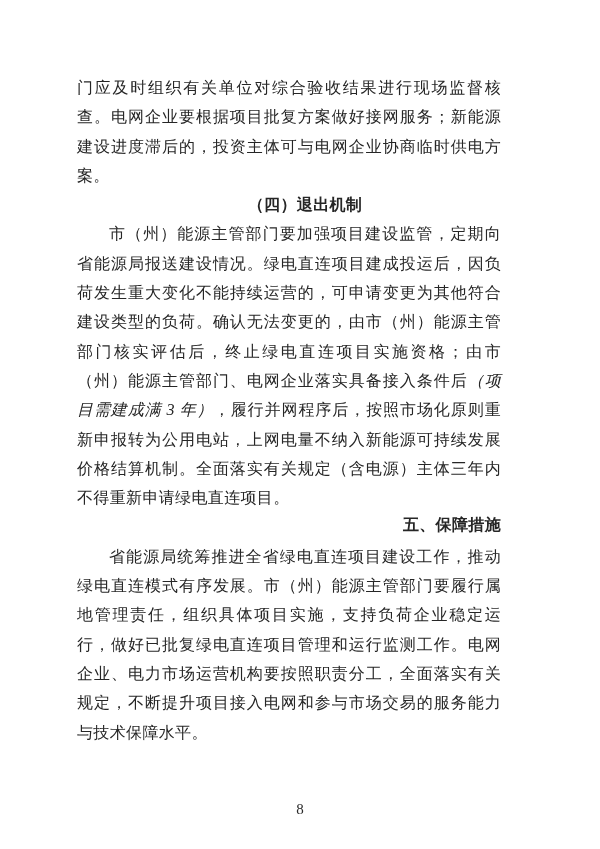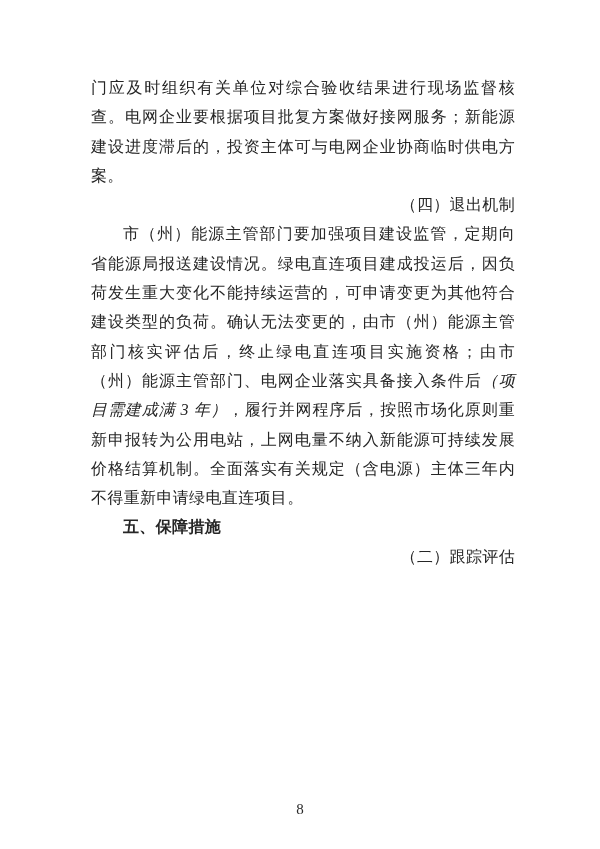--- a/index.html
+++ b/index.html
@@ -11,49 +11,49 @@
     position: relative;
     width: 600px;
     height: 849px;
     background: #ffffff;
     overflow: hidden;
     font-family: "Liberation Serif", serif;
     color: #262626;
   }
   .text-column {
     position: absolute;
-    left: 91px;
+    left: 77px;
     top: 73px;
     width: 424px;
   }
   .text-column p,
   .text-column h2,
   .text-column h3 {
     margin: 0;
     padding: 0;
     font-size: 16px;
     line-height: 29.3px;
     letter-spacing: 0.35px;
     text-align: justify;
     text-justify: inter-ideograph;
     font-weight: normal;
   }
   p.body.indent {
     text-indent: 2em;
   }
   h2.heading-hei {
-    font-family: Liberation Serif, serif;
+    font-family: Liberation Mono, monospace;
     font-weight: 700;
     text-indent: 2em;
-    text-align: left;
+    text-align: right;
   }
   h3.heading-kai {
-    font-weight: 400;
+    font-weight: 700;
     text-indent: 2em;
-    text-align: right;
+    text-align: center;
   }
   .kai-note {
     font-style: italic;
   }
   .page-number {
     position: absolute;
     top: 798px;
     left: 0;
     width: 100%;
     text-align: center;
@@ -70,19 +70,19 @@
 
     <p class="body">门应及时组织有关单位对综合验收结果进行现场监督核查。电网企业要根据项目批复方案做好接网服务；新能源建设进度滞后的，投资主体可与电网企业协商临时供电方案。</p>
 
     <h3 class="heading-kai">（四）退出机制</h3>
 
     <p class="body indent"><span>市（州）能源主管部门要加强项目建设监管，定期向省能源局报送建设情况。绿电直连项目建成投运后，因负荷发生重大变化不能持续运营的，可申请变更为其他符合建设类型的负荷。确认无法变更的，由市（州）能源主管部门核实评估后，终止绿电直连项目实施资格；由市（州）能源主管部门、电网企业落实具备接入条件后</span><span class="kai-note">（项目需建成满 3 年）</span><span>，履行并网程序后，按照市场化原则重新申报转为公用电站，上网电量不纳入新能源可持续发展价格结算机制。全面落实有关规定（含电源）主体三年内不得重新申请绿电直连项目。</span></p>
 
     <h2 class="heading-hei">五、保障措施</h2>
 
 
+    <p class="body indent">省能源局统筹推进全省绿电直连项目建设工作，推动绿电直连模式有序发展。市（州）能源主管部门要履行属地管理责任，组织具体项目实施，支持负荷企业稳定运行，做好已批复绿电直连项目管理和运行监测工作。电网企业、电力市场运营机构要按照职责分工，全面落实有关规定，不断提升项目接入电网和参与市场交易的服务能力与技术保障水平。</p>
 
-    <h3 class="heading-kai">（二）跟踪评估</h3>
 
   </div>
 
   <div class="page-number">8</div>
 </div>
 
 </body></html>

